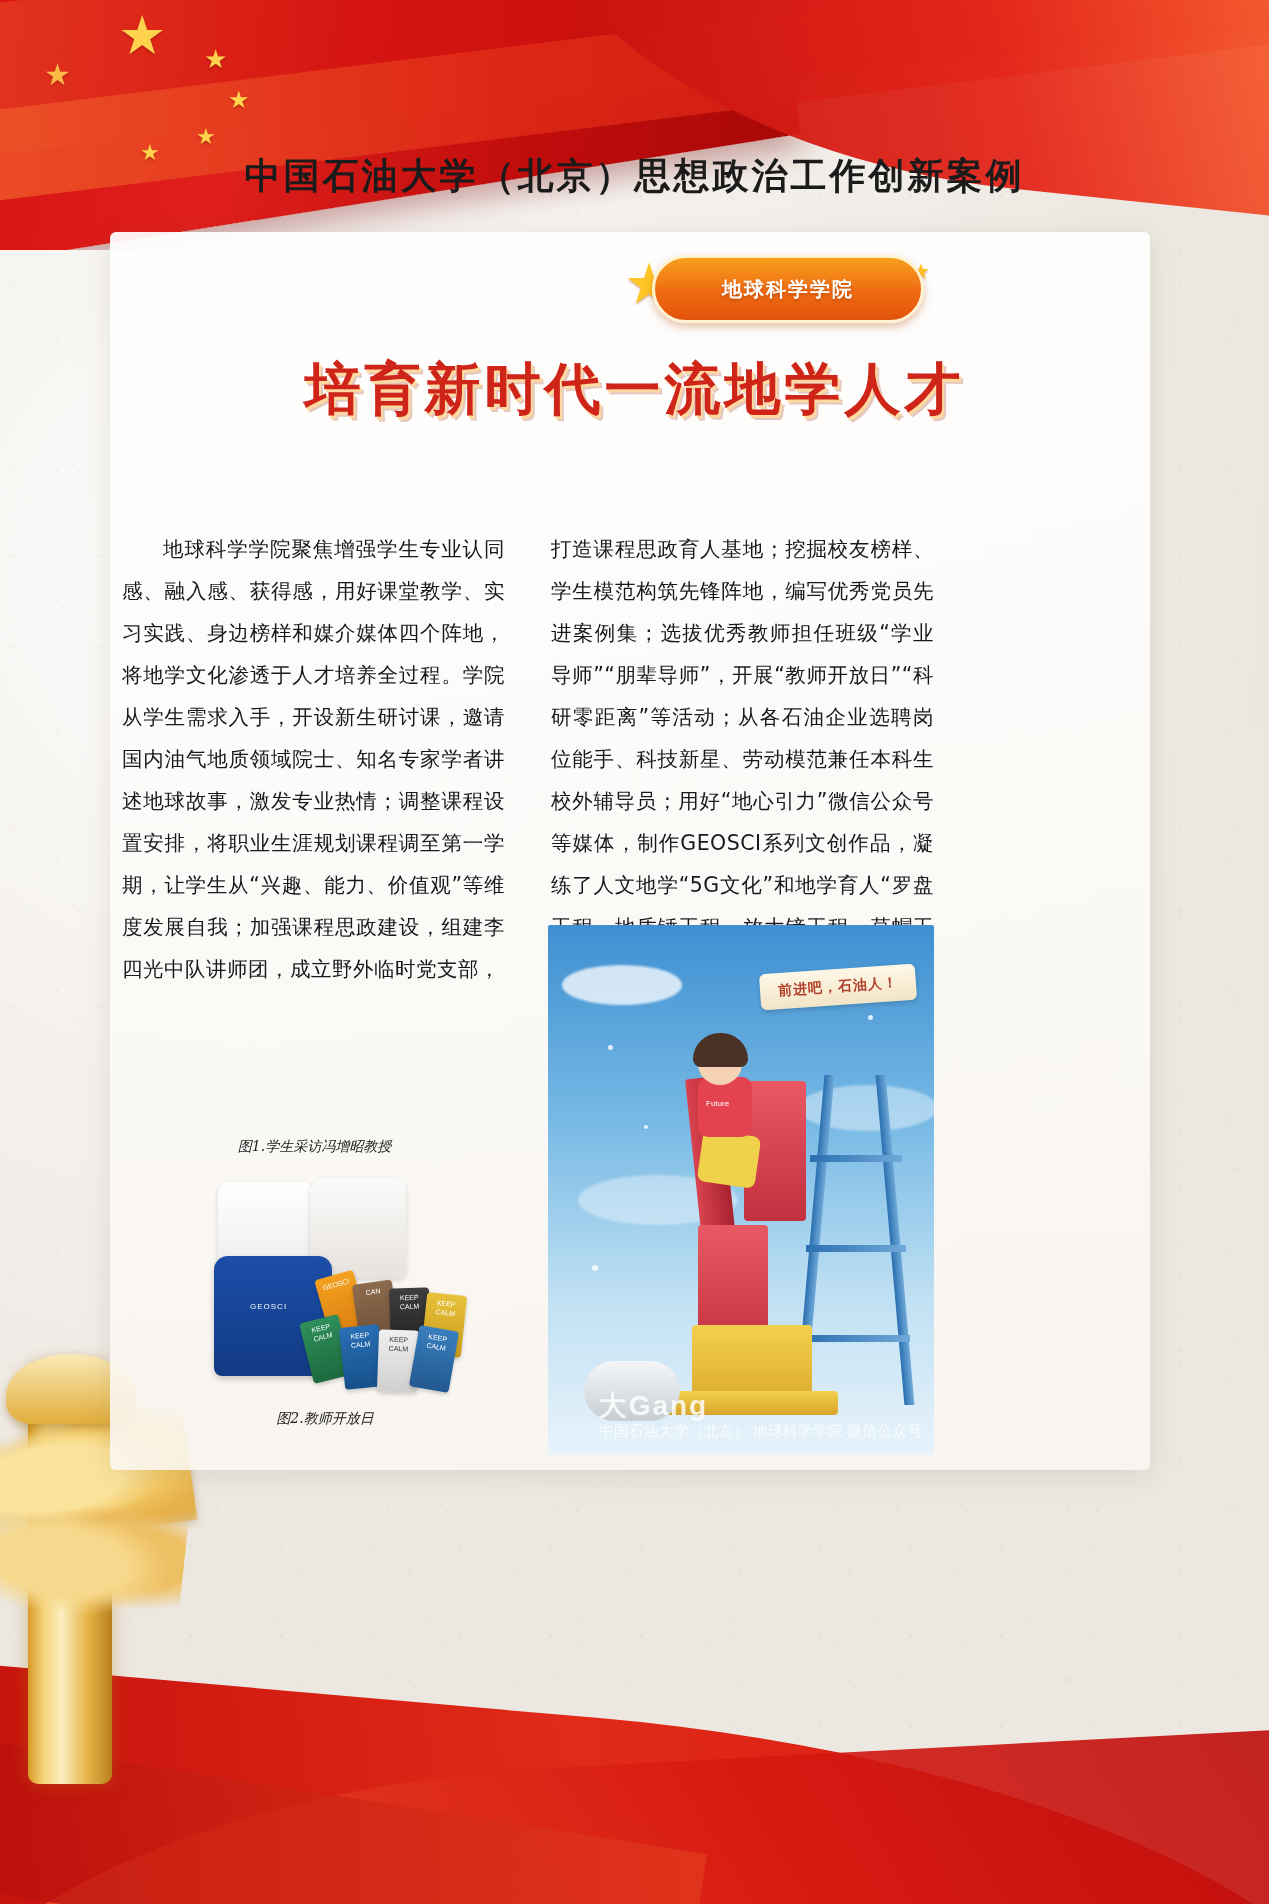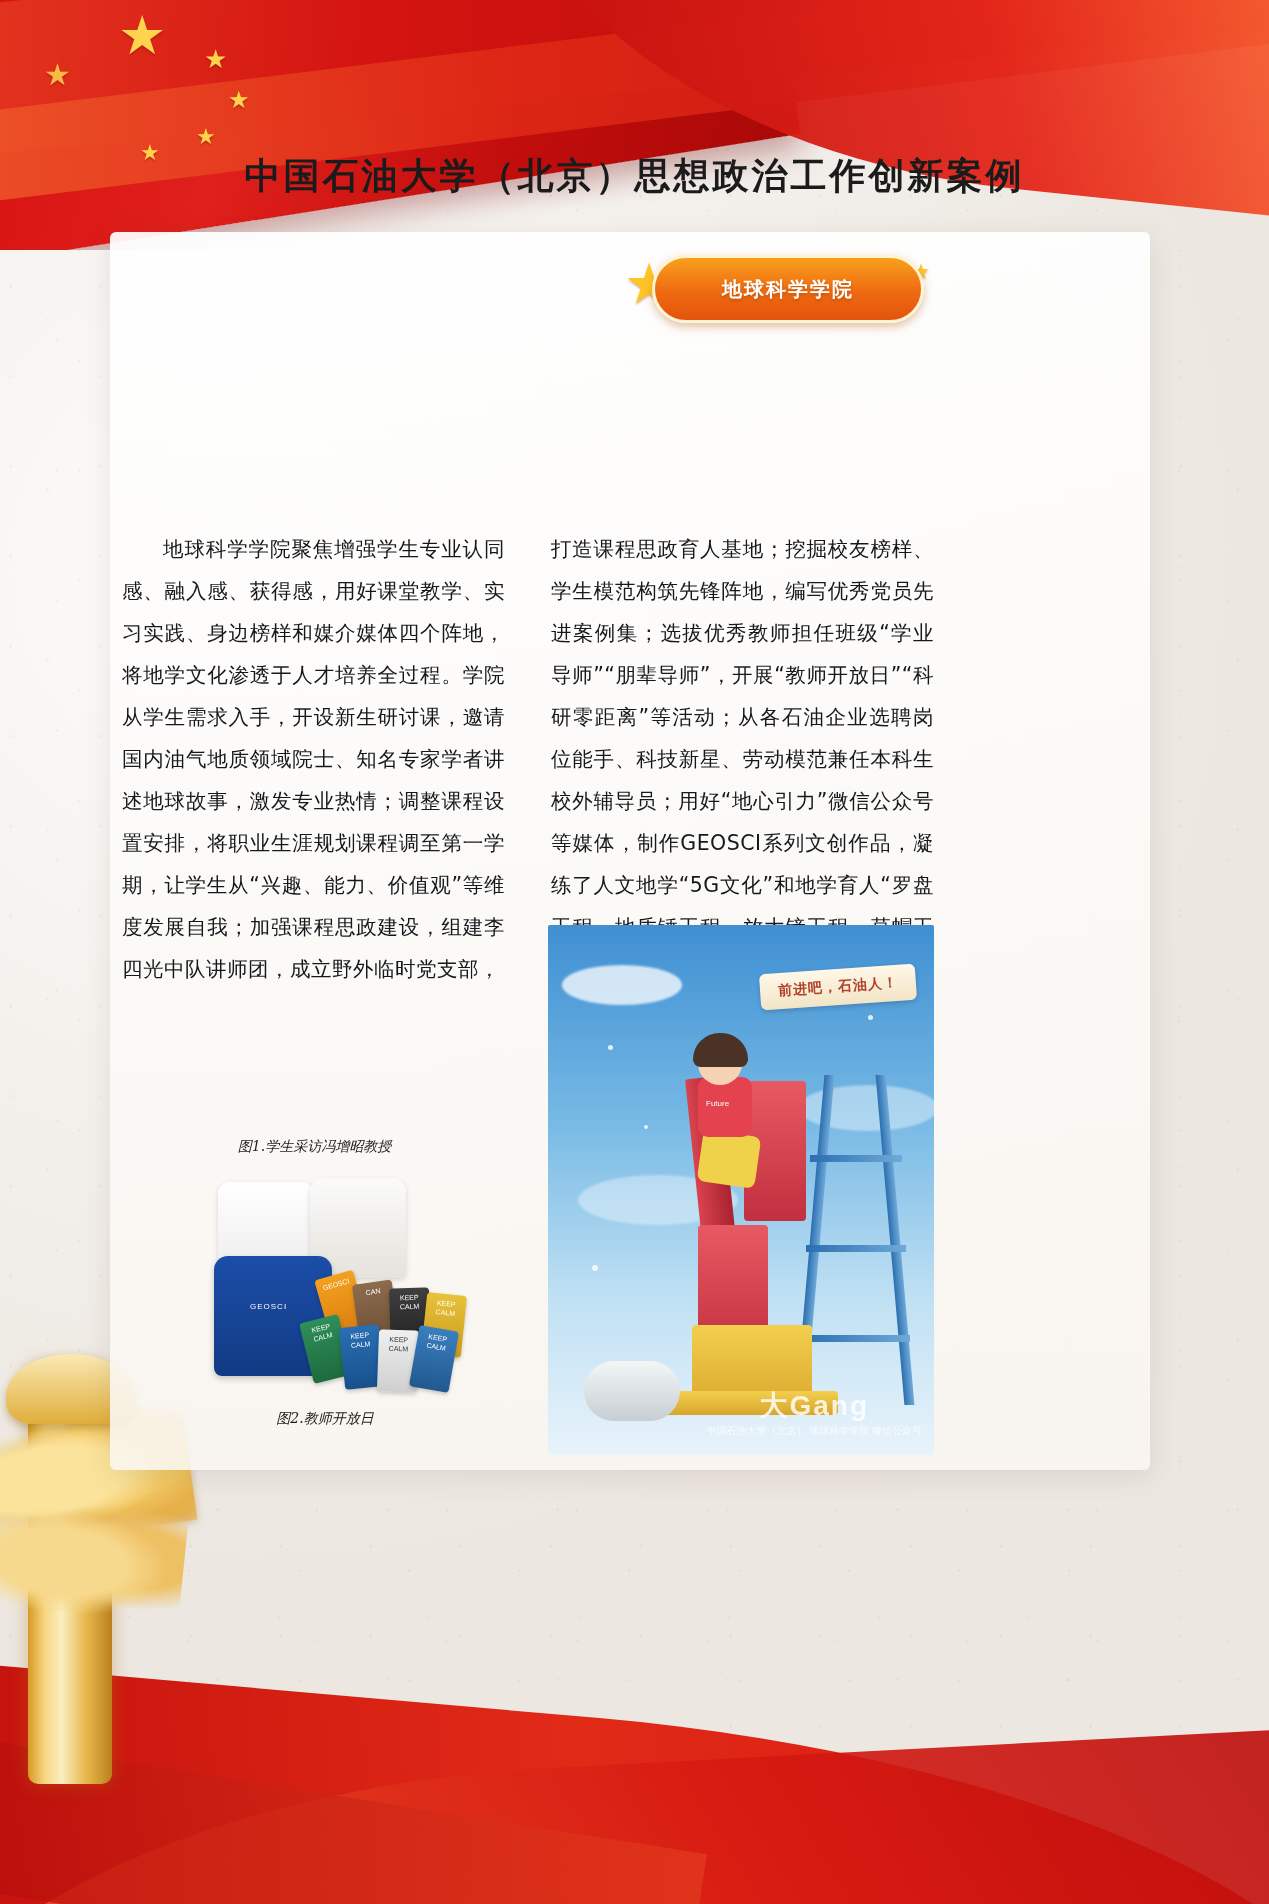--- a/index.html
+++ b/index.html
@@ -321,24 +321,24 @@
   }
   .banner{
     position:absolute;left:212px;top:44px;width:156px;height:36px;
     background:linear-gradient(180deg,#fff8e8,#f2e4c6);
     border-radius:6px;transform:rotate(-4deg);
     box-shadow:0 2px 5px rgba(0,0,0,.18);
     display:flex;align-items:center;justify-content:center;
     color:#b2412b;font-size:14px;font-weight:bold;letter-spacing:1px;
   }
   .wm{
-    position:absolute;right:12px;bottom:18px;text-align:center;color:rgba(255,255,255,.82);
+    position:absolute;right:12px;bottom:18px;text-align:left;color:rgba(255,255,255,.82);
   }
   .wm .big{font-size:28px;font-weight:bold;letter-spacing:2px;}
-  .wm .small{font-size:10px;line-height:12px;}
+  .wm .small{font-size:15px;line-height:12px;}
 
   
   .dot{position:absolute;background:rgba(255,255,255,.8);border-radius:50%;}
 </style>
 </head>
 <body>
 
 <div class="page">
   <div class="noise"></div>
 
@@ -376,20 +376,21 @@
     <span class="bstar" style="left:8px;top:-4px;font-size:56px;">★</span>
     <span class="bstar" style="left:56px;top:28px;font-size:26px;">★</span>
     <span class="bstar" style="left:266px;top:30px;font-size:24px;">★</span>
     <span class="bstar" style="left:296px;top:4px;font-size:20px;">★</span>
     <div class="badge">
       <span>地球科学学院</span>
     </div>
   </div>
 
   <div class="headline">
+    <span class="l">培育新时代一流地学人才</span>
   </div>
 
   <div class="cols">
     <div class="col first">地球科学学院聚焦增强学生专业认同感、融入感、获得感，用好课堂教学、实习实践、身边榜样和媒介媒体四个阵地，将地学文化渗透于人才培养全过程。学院从学生需求入手，开设新生研讨课，邀请国内油气地质领域院士、知名专家学者讲述地球故事，激发专业热情；调整课程设置安排，将职业生涯规划课程调至第一学期，让学生从“兴趣、能力、价值观”等维度发展自我；加强课程思政建设，组建李四光中队讲师团，成立野外临时党支部，</div>
     <div class="col">打造课程思政育人基地；挖掘校友榜样、学生模范构筑先锋阵地，编写优秀党员先进案例集；选拔优秀教师担任班级“学业导师”“朋辈导师”，开展“教师开放日”“科研零距离”等活动；从各石油企业选聘岗位能手、科技新星、劳动模范兼任本科生校外辅导员；用好“地心引力”微信公众号等媒体，制作GEOSCI系列文创作品，凝练了人文地学“5G文化”和地学育人“罗盘工程、地质锤工程、放大镜工程、草帽工程”等富有学科特色的育人品牌。</div>
   </div>
 
   <div class="cap" style="left:122px;top:1138px;width:385px;">图1.学生采访冯增昭教授</div>
 
   <div class="fig2">

